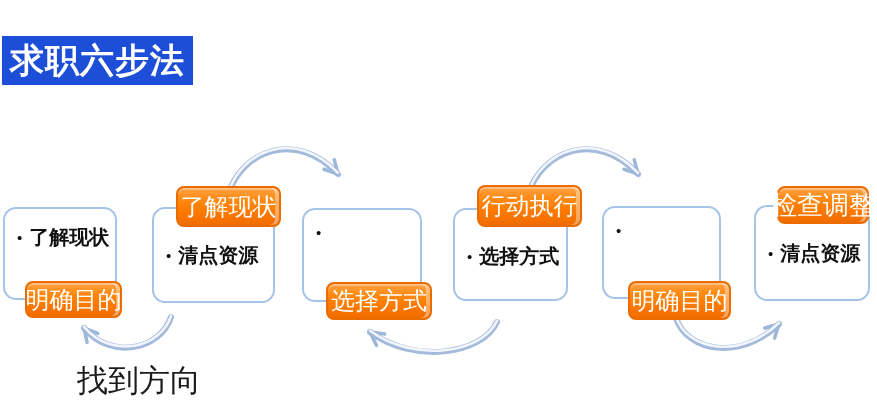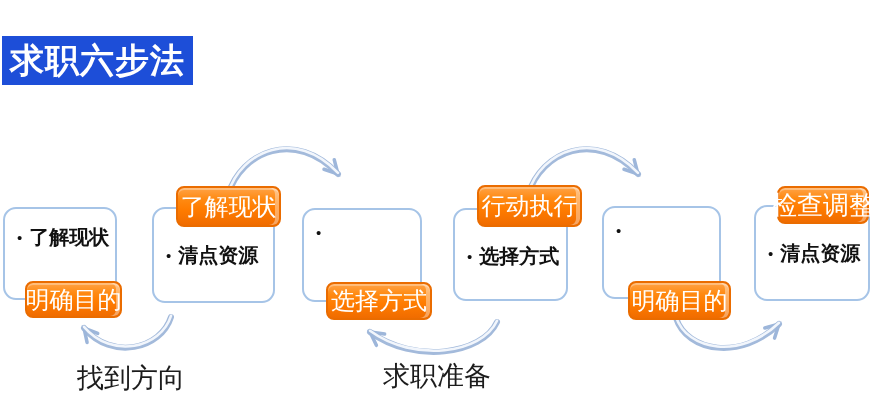--- a/index.html
+++ b/index.html
@@ -29,21 +29,21 @@
   .tag{
     position:absolute;z-index:3;box-sizing:border-box;
     background:linear-gradient(180deg,#ffa347 0%,#ff8a12 30%,#ff7c00 58%,#f06c00 100%);
     border:2px solid #ea6c00;border-radius:8px;
     box-shadow:inset -4px 0 0 rgba(255,255,255,.38), inset 0 2px 0 rgba(255,255,255,.30);
     color:#ffffff;font-size:24px;
     display:flex;align-items:center;justify-content:center;white-space:nowrap;
   }
 
   .phase{
-    position:absolute;z-index:2;color:#1c1c1c;font-size:27px;white-space:nowrap;
+    position:absolute;z-index:2;color:#1c1c1c;font-size:31px;white-space:nowrap;
   }
 </style>
 </head>
 <body>
 
 <div class="stage">
 
   <svg class="arrows" width="877" height="420" viewBox="0 0 877 420">
     <defs>
       <marker id="ah" markerUnits="userSpaceOnUse" markerWidth="30" markerHeight="30" refX="17" refY="10" orient="auto">
@@ -120,15 +120,14 @@
   </div>
 
   <div class="tag" style="left:25px;top:281px;width:97px;height:37px">明确目的</div>
   <div class="tag" style="left:176px;top:186px;width:105px;height:41px">了解现状</div>
   <div class="tag" style="left:477px;top:185px;width:105px;height:42px">行动执行</div>
   <div class="tag" style="left:326px;top:282px;width:106px;height:38px">选择方式</div>
   <div class="tag" style="left:628px;top:281px;width:103px;height:39px">明确目的</div>
   <div class="tag" style="left:777px;top:186px;width:92px;height:38px;font-size:26px">检查调整</div>
 
   <div class="phase" style="left:77px;top:360px">找到方向</div>
-  <div class="phase" style="left:383px;top:358px">求职准备</div>
 
 </div>
 
 </body></html>

